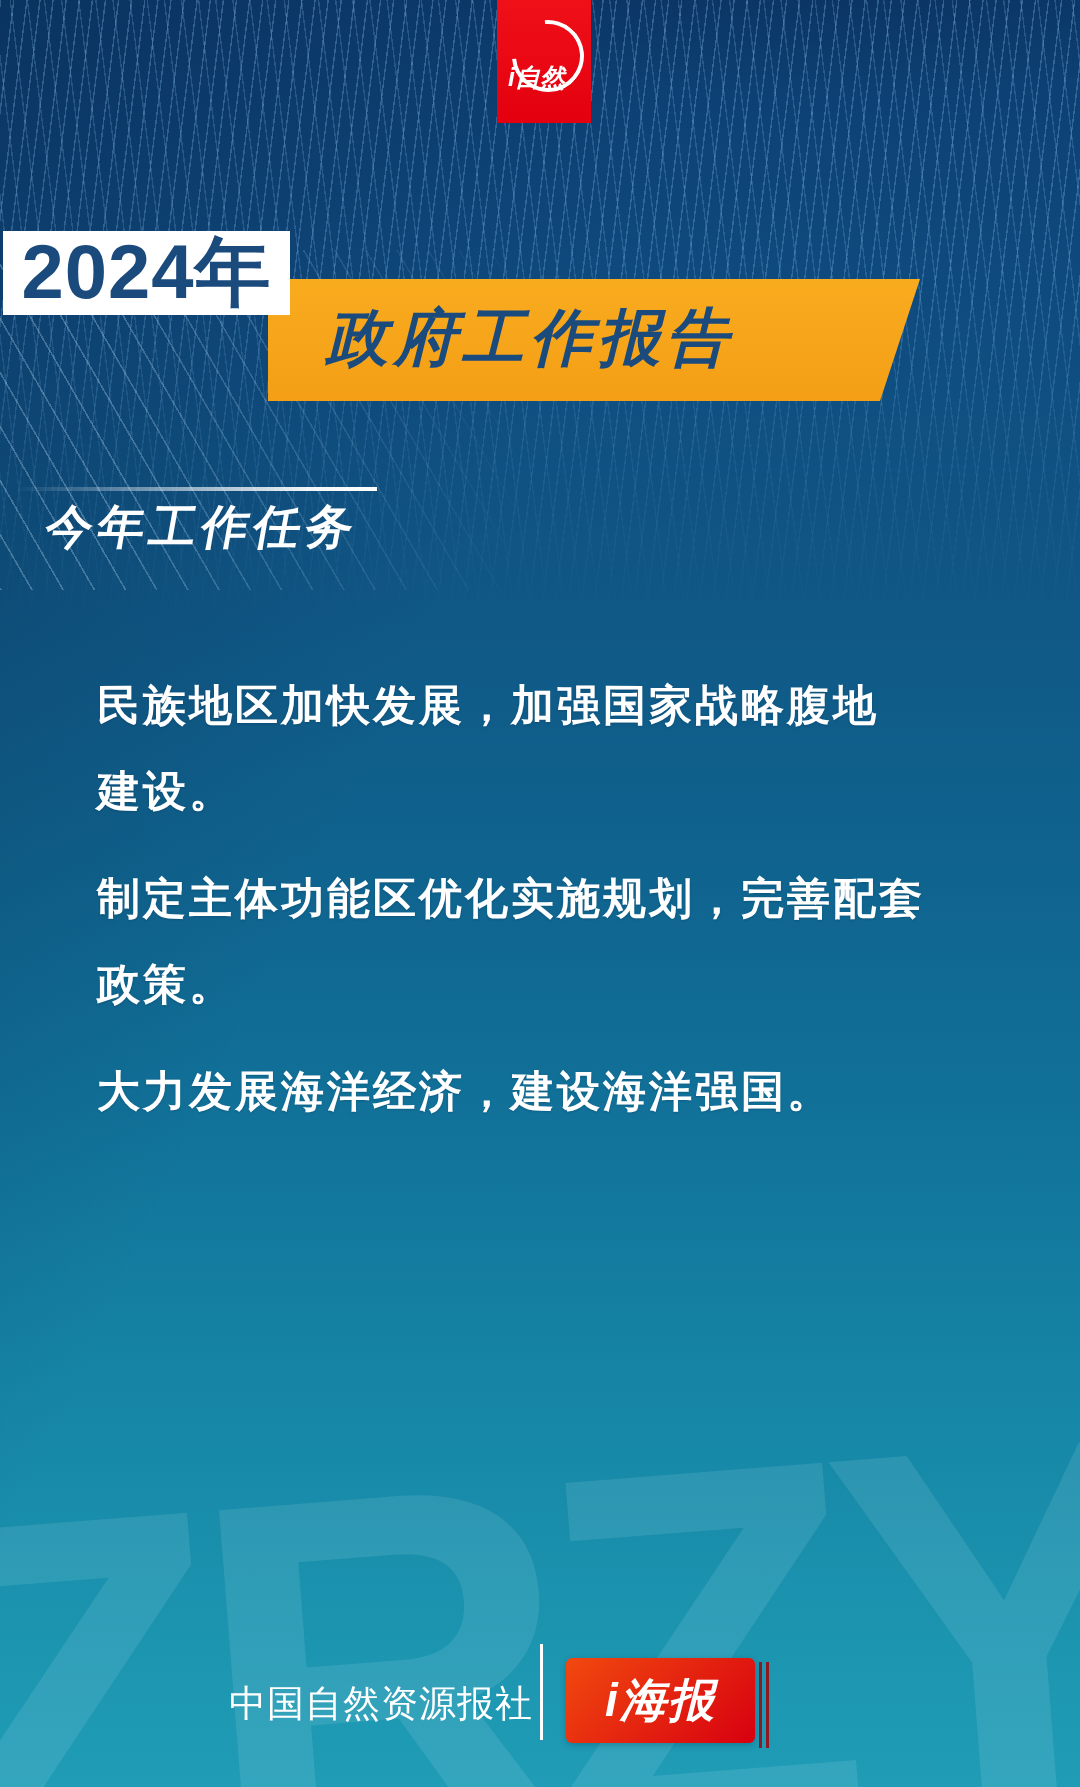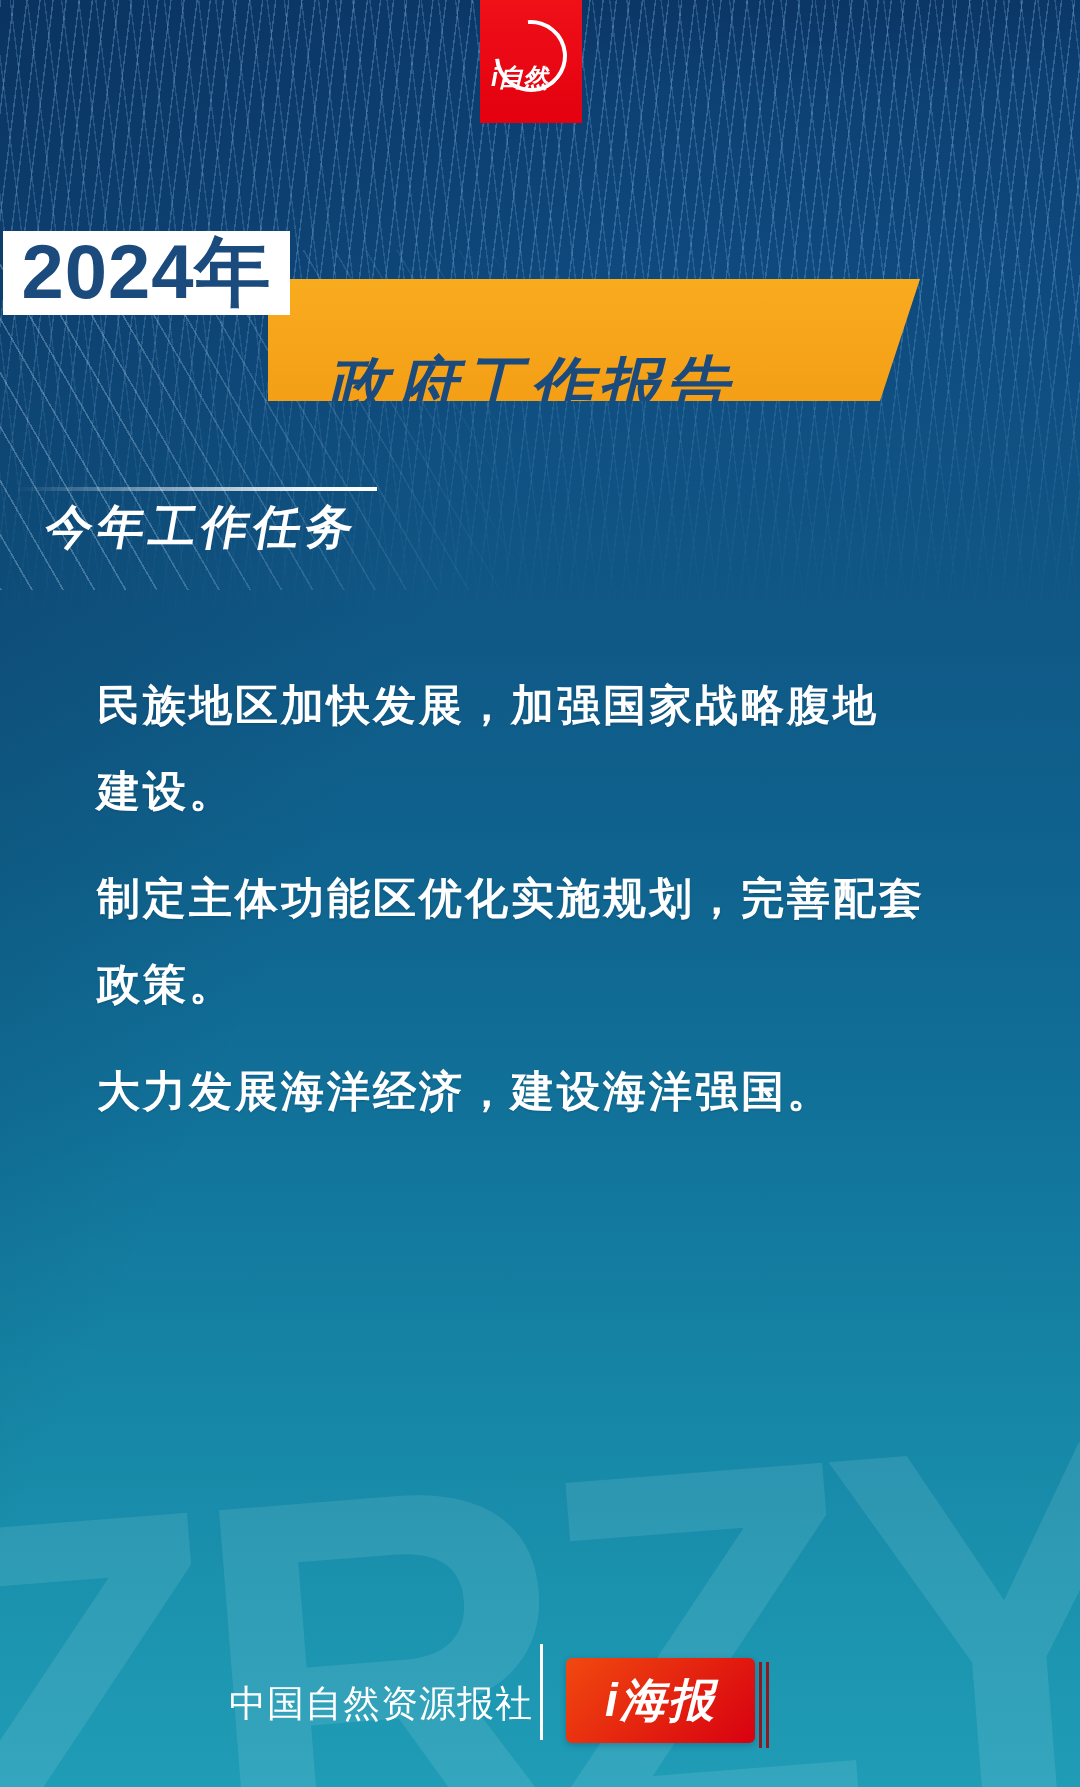--- a/index.html
+++ b/index.html
@@ -29,21 +29,21 @@
             mask-image:linear-gradient(180deg,#000 0%, rgba(0,0,0,0.85) 45%, transparent 100%);
   }
   .fan{
     position:absolute;top:250px;left:0;width:560px;height:340px;z-index:2;pointer-events:none;
     background-image:repeating-linear-gradient(60deg, rgba(205,233,255,0.28) 0 1.6px, transparent 1.6px 27px);
     -webkit-mask-image:linear-gradient(90deg,#000 20%, transparent 95%);
             mask-image:linear-gradient(90deg,#000 20%, transparent 95%);
   }
   
   .ribbon{
-    position:absolute;left:480px;top:0;width:102px;height:123px;z-index:6;
+    position:absolute;left:497px;top:0;width:94px;height:123px;z-index:6;
     background:linear-gradient(180deg,#ef1018,#e4000f);
   }
   .ring{
     position:absolute;left:15px;top:20px;width:64px;height:64px;
     border:4px solid #ffffff;border-radius:50%;
     border-left-color:transparent;transform:rotate(40deg);
   }
   .ribbon-label{
     position:absolute;left:11px;top:61px;width:80px;
     color:#fff;font-weight:bold;font-size:25px;font-style:italic;
@@ -59,21 +59,21 @@
   }
   
   .banner{
     position:absolute;left:268px;top:279px;width:652px;height:122px;z-index:5;
     background:linear-gradient(180deg,#f9ab1e,#f49f16);
     clip-path:polygon(0 0, 100% 0, calc(100% - 40px) 100%, 0 100%);
   }
   .banner span{
     display:block;padding-left:58px;line-height:118px;
     font-family:"Liberation Serif", serif;font-style:italic;font-weight:bold;
-    font-size:62px;color:#1b4a7d;letter-spacing:6px;white-space:nowrap;margin-top:48px;
+    font-size:62px;color:#1b4a7d;letter-spacing:6px;white-space:nowrap;
   }
   
   .section-line{
     position:absolute;left:0;top:487px;width:377px;height:4px;z-index:5;
     background:linear-gradient(90deg, rgba(255,255,255,0) 4%, rgba(255,255,255,0.95) 82%, #ffffff 100%);
   }
   .section-title{
     position:absolute;left:46px;top:496px;z-index:5;
     color:#ffffff;font-size:47px;font-weight:bold;letter-spacing:5px;
     transform:skewX(-10deg);white-space:nowrap;

